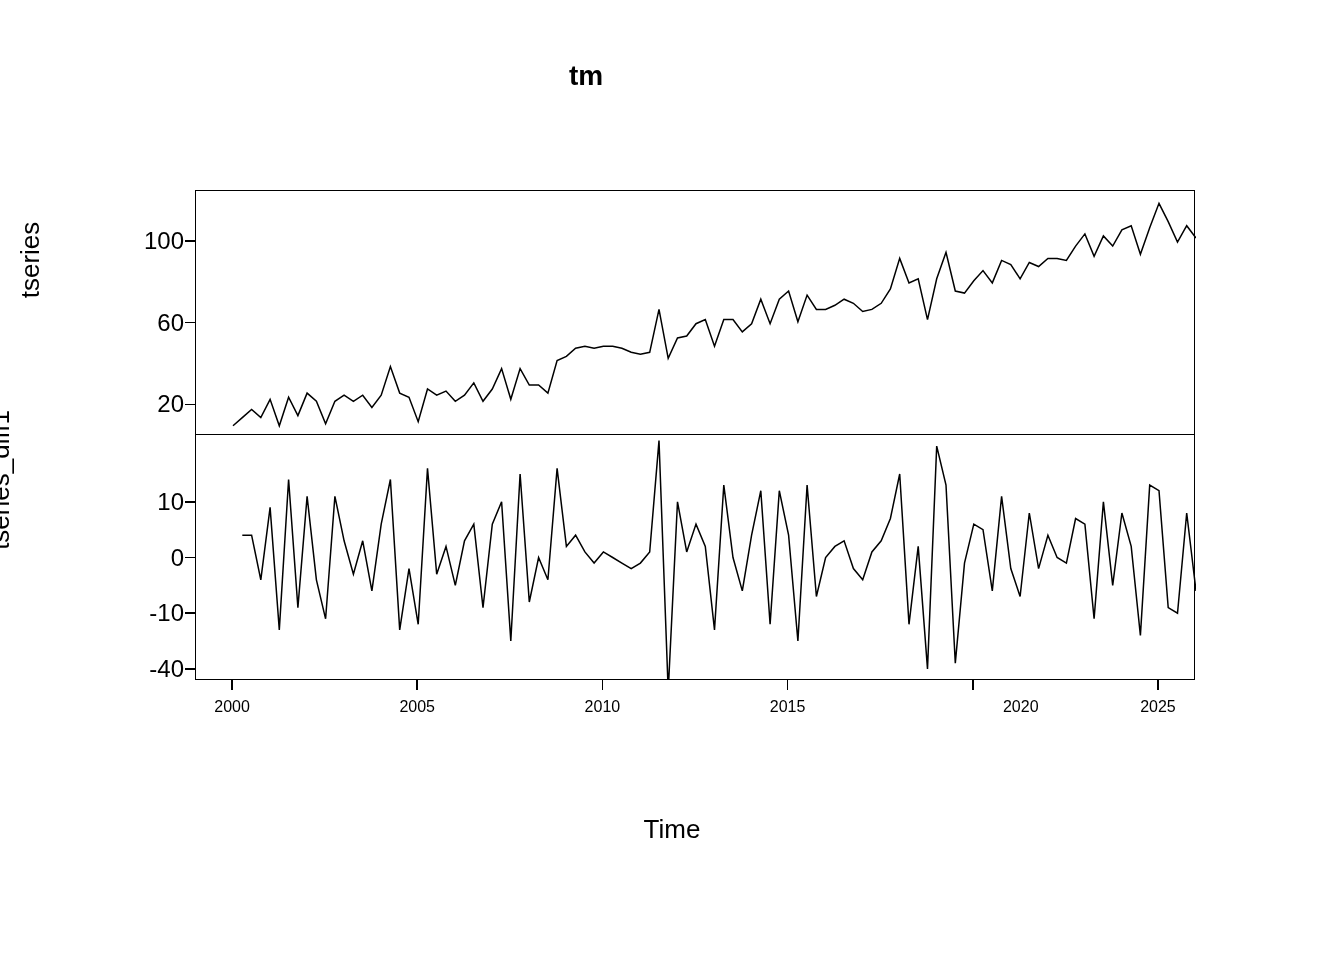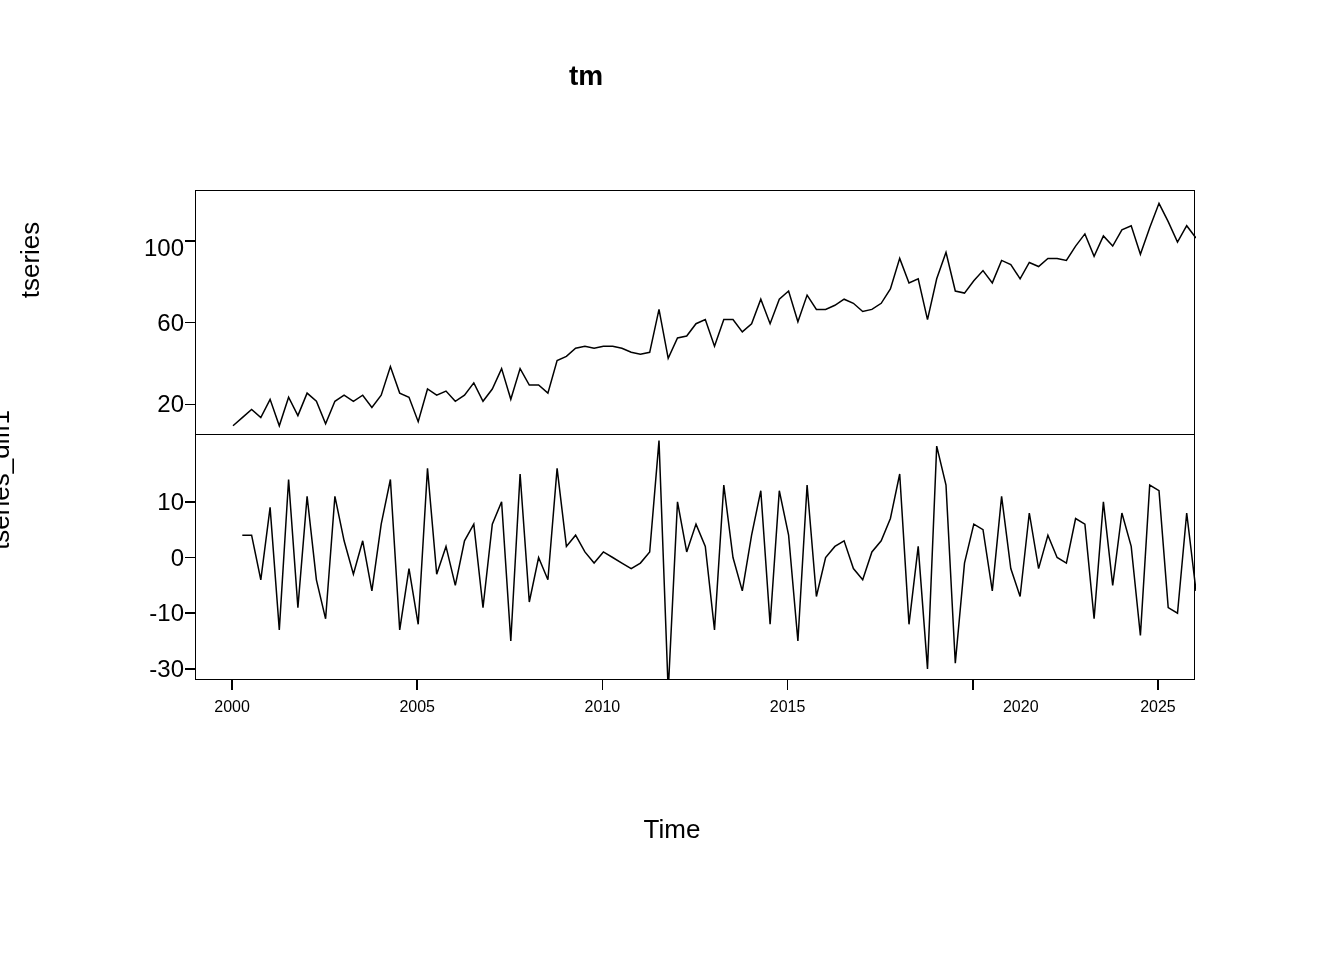--- a/index.html
+++ b/index.html
@@ -99,23 +99,23 @@
         <path d="M46.3 100.2 L55.6 100.2 L64.8 144.8 L74.1 72.4 L83.3 194.9 L92.6 44.5 L101.9 172.6 L111.1 61.3 L120.4 144.8 L129.6 183.8 L138.9 61.3 L148.1 105.8 L157.4 139.2 L166.7 105.8 L175.9 155.9 L185.2 89.1 L194.4 44.5 L203.7 194.9 L213.0 133.6 L222.2 189.3 L231.5 33.4 L240.7 139.2 L250.0 111.4 L259.3 150.3 L268.5 105.8 L277.8 89.1 L287.0 172.6 L296.3 89.1 L305.6 66.8 L314.8 206.0 L324.1 39.0 L333.3 167.0 L342.6 122.5 L351.9 144.8 L361.1 33.4 L370.4 111.4 L379.6 100.2 L388.9 116.9 L398.1 128.1 L407.4 116.9 L416.7 122.5 L425.9 128.1 L435.2 133.6 L444.4 128.1 L453.7 116.9 L463.0 5.6 L472.2 256.1 L481.5 66.8 L490.7 116.9 L500.0 89.1 L509.3 111.4 L518.5 194.9 L527.8 50.1 L537.0 122.5 L546.3 155.9 L555.6 100.2 L564.8 55.7 L574.1 189.3 L583.3 55.7 L592.6 100.2 L601.9 206.0 L611.1 50.1 L620.4 161.5 L629.6 122.5 L638.9 111.4 L648.1 105.8 L657.4 133.6 L666.7 144.8 L675.9 116.9 L685.2 105.8 L694.4 83.5 L703.7 39.0 L713.0 189.3 L722.2 111.4 L731.5 233.9 L740.7 11.1 L750.0 50.1 L759.3 228.3 L768.5 128.1 L777.8 89.1 L787.0 94.7 L796.3 155.9 L805.6 61.3 L814.8 133.6 L824.1 161.5 L833.3 78.0 L842.6 133.6 L851.9 100.2 L861.1 122.5 L870.4 128.1 L879.6 83.5 L888.9 89.1 L898.1 183.8 L907.4 66.8 L916.7 150.3 L925.9 78.0 L935.2 111.4 L944.4 200.5 L953.7 50.1 L963.0 55.7 L972.2 172.6 L981.5 178.2 L990.7 78.0 L1000.0 155.9 " fill="none" stroke="#000" stroke-width="1.5"></path>
       </svg>
   </div>
 
   <div id="dyn-ticks">
       <div class="tickmark-y" style="top: 403.625px;"></div>
       <div class="ticklabel-y" style="top: 404.375px;">20</div>
       <div class="tickmark-y" style="top: 321.958px;"></div>
       <div class="ticklabel-y" style="top: 322.708px;">60</div>
       <div class="tickmark-y" style="top: 240.292px;"></div>
-      <div class="ticklabel-y" style="top: 241.042px; margin-top: 7px;">100</div>
+      <div class="ticklabel-y" style="top: 241.042px;">100</div>
       <div class="tickmark-y" style="top: 668.114px;"></div>
-      <div class="ticklabel-y" style="top: 668.864px;">-30</div>
+      <div class="ticklabel-y" style="top: 668.864px;">-40</div>
       <div class="tickmark-y" style="top: 612.432px;"></div>
       <div class="ticklabel-y" style="top: 613.182px;">-10</div>
       <div class="tickmark-y" style="top: 556.75px;"></div>
       <div class="ticklabel-y" style="top: 557.5px;">0</div>
       <div class="tickmark-y" style="top: 501.068px;"></div>
       <div class="ticklabel-y" style="top: 501.818px;">10</div>
       <div class="tickmark-x" style="left: 231.287px;"></div>
       <div class="ticklabel-x" style="left: 232.037px;">2000</div>
       <div class="tickmark-x" style="left: 416.472px;"></div>
       <div class="ticklabel-x" style="left: 417.222px;">2005</div>

